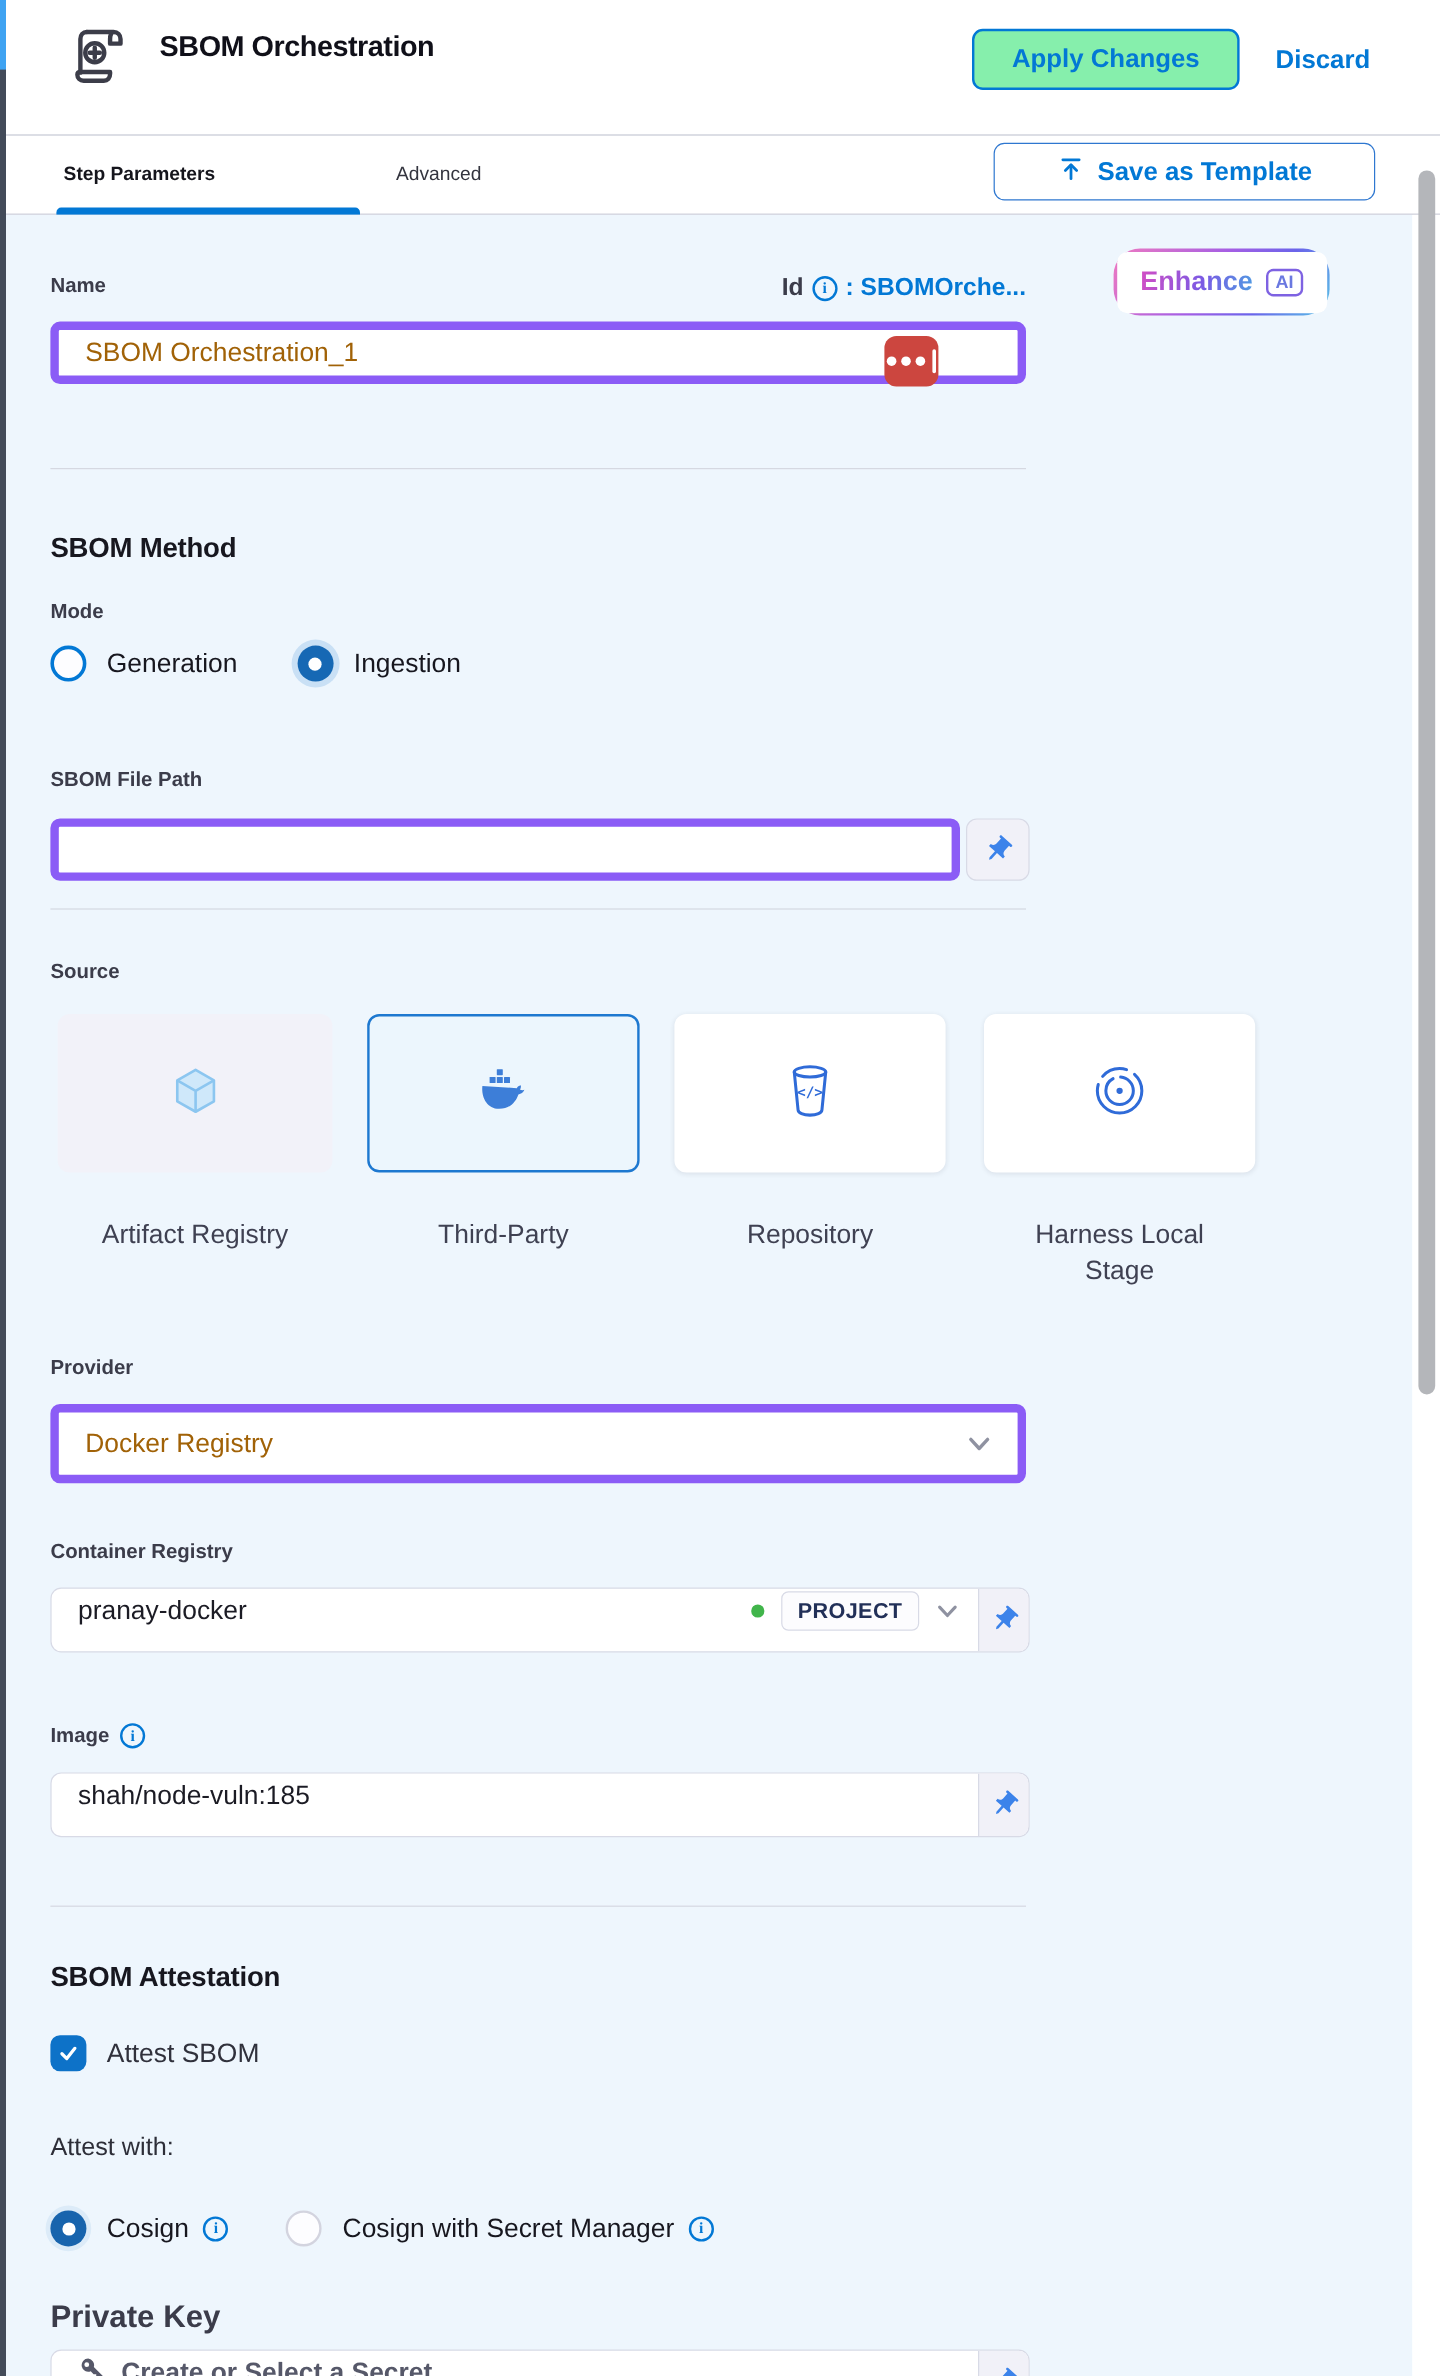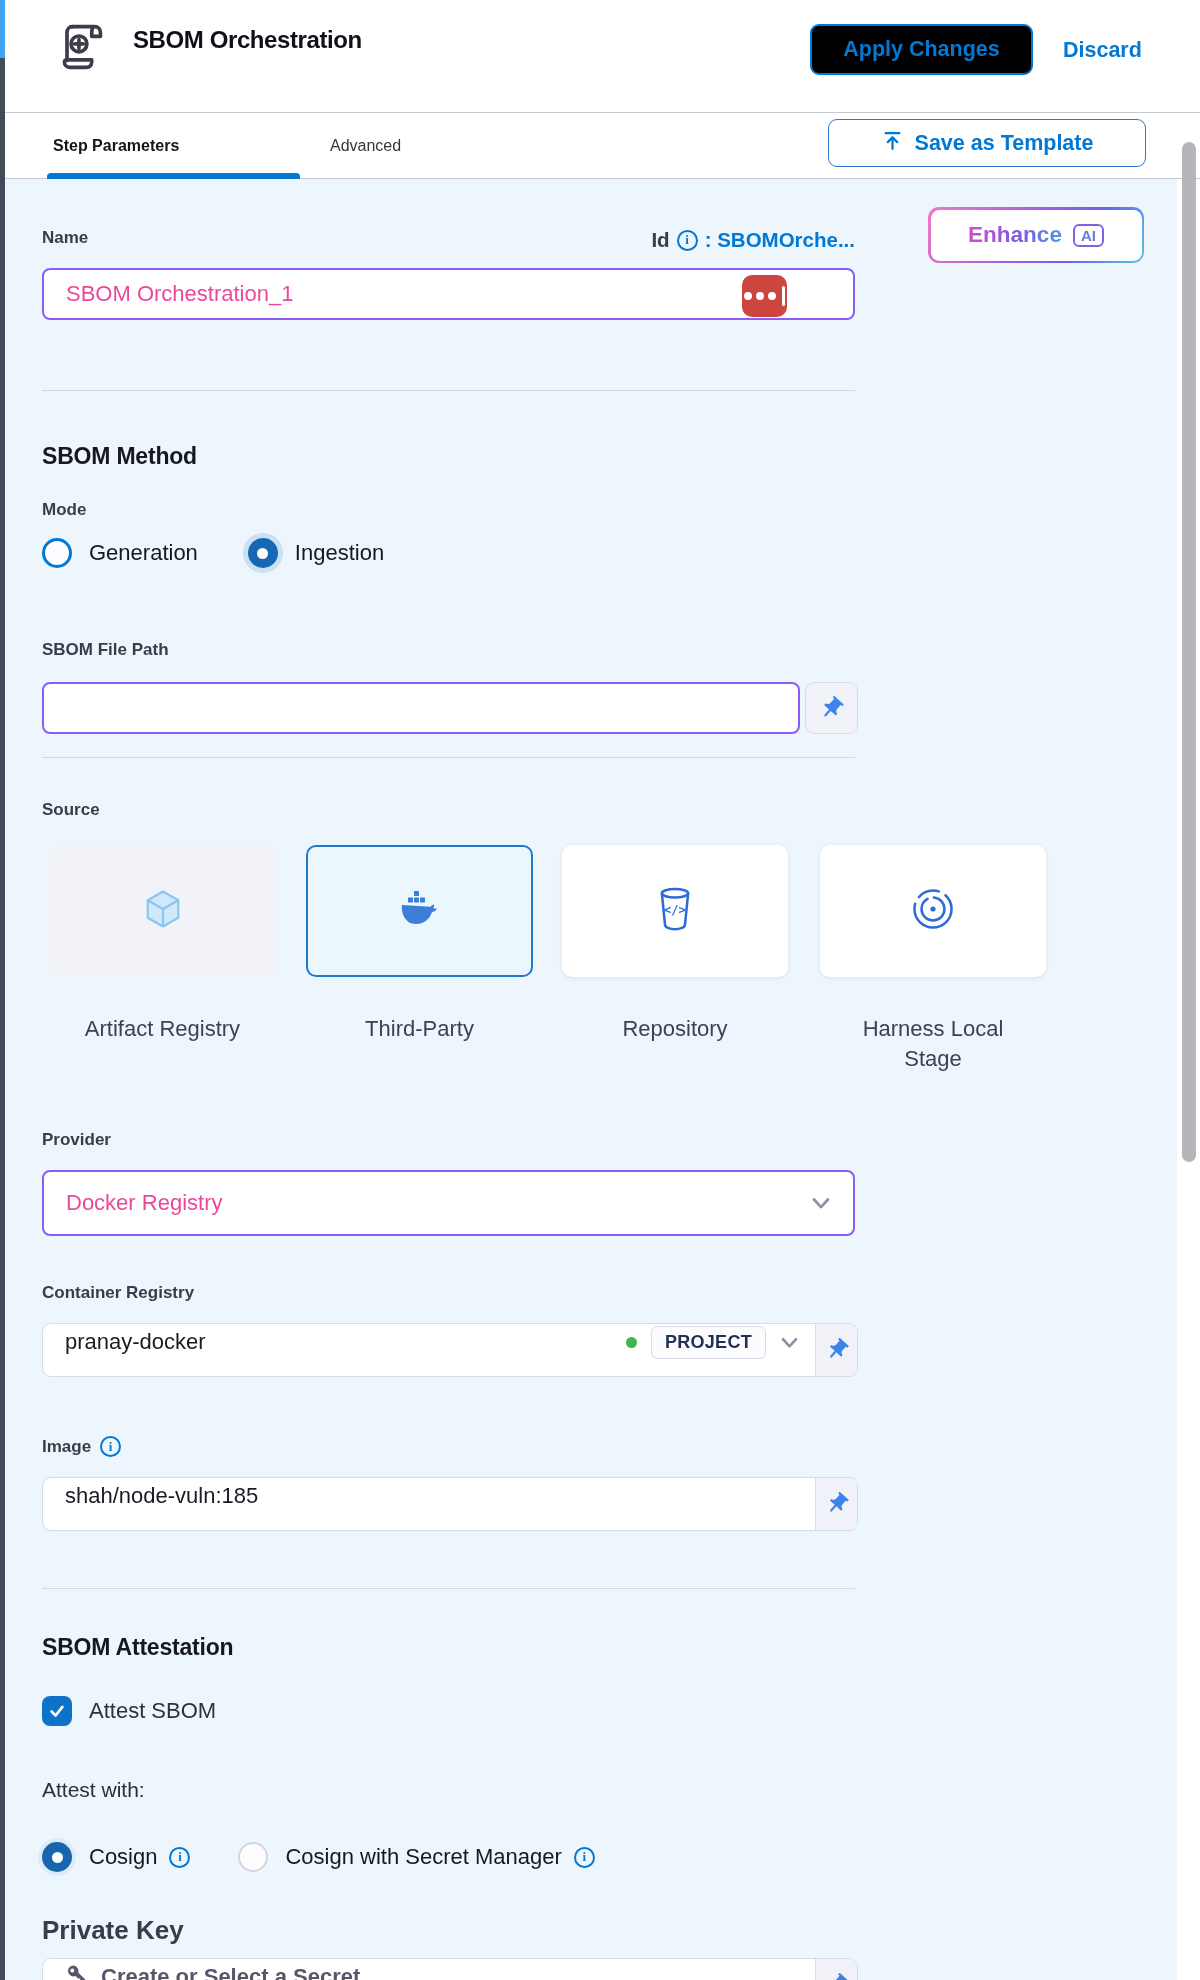--- a/index.html
+++ b/index.html
@@ -8,21 +8,21 @@
   #root{ position:relative; width:1200px; height:1980px; overflow:hidden; background:#ffffff; }
 
   
   .edge-strip{ position:absolute; left:0; top:0; width:5px; height:100%; background:#434b59; }
   .edge-strip-blue{ position:absolute; left:0; top:0; width:5px; height:58px; background:#3fa3f2; }
 
   
   .header{ position:absolute; left:5px; top:0; right:0; height:112px; background:#fff; }
   .app-icon{ position:absolute; left:50px; top:18px; width:58px; height:58px; }
   .page-title{ position:absolute; left:128px; top:26px; font-size:24px; font-weight:800; color:#101019; letter-spacing:-0.4px; }
-  .apply-btn{ position:absolute; left:805px; top:24px; width:223px; height:51px; border:2px solid #0278d5; border-radius:9px; background:#000000; color:#0278d5; font-size:21.5px; font-weight:700; display:flex; align-items:center; justify-content:center; cursor:pointer; }
+  .apply-btn{ position:absolute; left:805px; top:24px; width:223px; height:51px; border:2px solid #0278d5; border-radius:9px; background:#86efac; color:#0278d5; font-size:21.5px; font-weight:700; display:flex; align-items:center; justify-content:center; cursor:pointer; }
   .discard-link{ position:absolute; left:1058px; top:38px; color:#0278d5; font-size:21.5px; font-weight:700; cursor:pointer; }
 
   
   .tabbar{ position:absolute; left:5px; top:112px; right:0; height:67px; background:#fff; border-top:1px solid #c6c9d4; border-bottom:1px solid #c6c9d4; }
   .tab{ position:absolute; top:0; height:100%; display:flex; align-items:center; font-size:16px; cursor:pointer; }
   .tab-active{ left:48px; font-weight:700; color:#15151c; }
   .tab-underline{ position:absolute; left:42px; bottom:-1px; width:253px; height:6px; background:#0278d5; border-radius:4px 4px 0 0; }
   .tab-plain{ left:325px; font-weight:500; color:#34353f; }
   .save-template-btn{ position:absolute; left:823px; top:6px; width:318px; height:48px; background:#fff; border:1.5px solid #2e77d0; border-radius:9px; color:#0278d5; font-size:21.5px; font-weight:700; display:flex; align-items:center; justify-content:center; gap:11px; cursor:pointer; }
 
@@ -36,27 +36,27 @@
   .divider{ position:absolute; left:42px; width:813px; height:1px; background:#d5d8e1; }
 
   .id-row{ position:absolute; left:480px; top:228px; width:375px; display:flex; align-items:center; justify-content:flex-end; gap:7px; font-size:20.5px; }
   .id-prefix{ color:#3b3c4a; font-weight:600; }
   .id-value{ color:#0278d5; font-weight:600; cursor:pointer; }
 
   .info-icon{ width:21px; height:21px; border:2px solid #0278d5; border-radius:50%; display:inline-flex; align-items:center; justify-content:center; flex:none; cursor:pointer; }
   .info-icon::before{ content:"i"; color:#0278d5; font-size:13px; font-weight:700; font-family:"Liberation Serif", serif; }
 
   
-  .enhance-btn{ position:absolute; left:928px; top:207px; width:216px; height:56px; border-radius:11px; padding:2.5px; background:linear-gradient(125deg,#f07ac0 0%,#a45ee4 45%,#6a64ea 70%,#58c4e6 100%); cursor:pointer; }
+  .enhance-btn{ position:absolute; left:928px; top:207px; width:180px; height:56px; border-radius:22px; padding:2.5px; background:linear-gradient(125deg,#f07ac0 0%,#a45ee4 45%,#6a64ea 70%,#58c4e6 100%); cursor:pointer; }
   .enhance-inner{ width:100%; height:100%; background:#fff; border-radius:8.5px; display:flex; align-items:center; justify-content:center; gap:11px; }
   .enhance-text{ font-size:22.5px; font-weight:800; background:linear-gradient(100deg,#d44ec4 0%,#7b5ae4 55%,#4f9be2 100%); -webkit-background-clip:text; background-clip:text; color:transparent; }
   .ai-badge{ border:2px solid #7e62e2; border-radius:6px; padding:1px 6px; font-size:15px; font-weight:700; color:#6a78e0; }
 
   
-  .text-input{ position:absolute; left:42px; width:813px; height:52px; background:#fff; border:2px solid #8b5cf6; border-radius:8px; display:flex; align-items:center; padding:0 22px; font-size:22px; color:#ec4899; cursor:text; }
+  .text-input{ position:absolute; left:42px; width:813px; height:52px; background:#fff; border:7px solid #8b5cf6; border-radius:8px; display:flex; align-items:center; padding:0 22px; font-size:22px; color:#a16207; cursor:text; }
 
   .mask-icon{ position:absolute; right:66px; top:5px; width:45px; height:42px; background:#cc463f; border-radius:10px; display:flex; align-items:center; justify-content:center; gap:4px; cursor:pointer; }
   .mask-dot{ width:8px; height:8px; border-radius:50%; background:#fff; }
   .mask-bar{ width:3px; height:20px; background:#fff; border-radius:2px; margin-left:2px; }
 
   
   .choice-row{ position:absolute; left:42px; display:flex; align-items:center; }
   .radio-off{ width:30px; height:30px; border-radius:50%; border:3px solid #0278d5; background:#fdfdff; flex:none; cursor:pointer; }
   .radio-off-gray{ width:30px; height:30px; border-radius:50%; border:2px solid #d3d4df; background:#fdfdff; flex:none; cursor:pointer; }
   .radio-on{ width:30px; height:30px; border-radius:50%; background:#1668b4; box-shadow:0 0 0 5px #c9e0f5; display:flex; align-items:center; justify-content:center; flex:none; cursor:pointer; }

